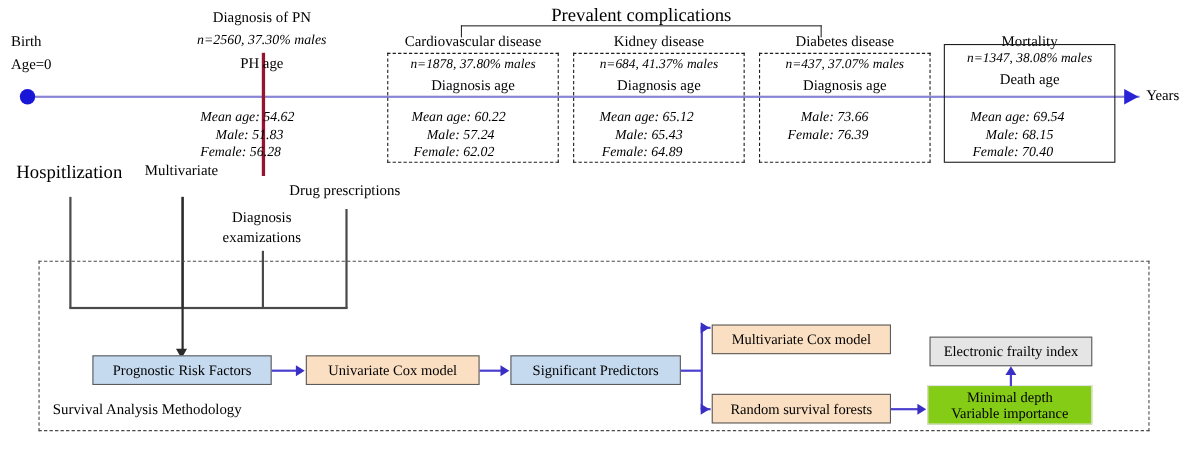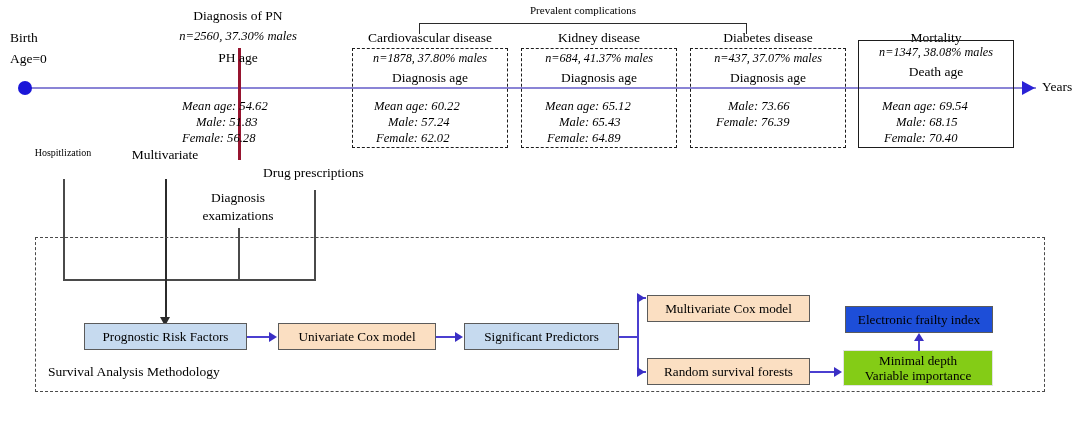--- a/index.html
+++ b/index.html
@@ -35,21 +35,21 @@
 
   
   .meth-box{position:absolute;box-sizing:border-box;border:1.6px dashed #4a4a4a;}
 
   
   .node{position:absolute;box-sizing:border-box;display:flex;align-items:center;
         justify-content:center;text-align:center;border:1.4px solid #5b5b5b;
         font-size:13.2px;line-height:1.15;}
   .node.blue{background:#c6daef;}
   .node.orange{background:#fbdfc2;}
-  .node.salmon{background:#1d4ed8;font-family:Liberation Serif, serif;}
+  .node.salmon{background:#e5e5e5;font-family:Liberation Serif, serif;}
   .node.gray{background:#84cc16;border:1px solid #e2e2e2;}
 
   
   .fl-h{position:absolute;background:#4b3fd0;height:1.6px;}
   .fl-v{position:absolute;background:#4b3fd0;width:1.6px;}
   .fl-ar-r{position:absolute;width:0;height:0;border-left:8px solid #3a2fc4;
            border-top:5px solid transparent;border-bottom:5px solid transparent;}
   .fl-ar-u{position:absolute;width:0;height:0;border-bottom:8px solid #3a2fc4;
            border-left:5px solid transparent;border-right:5px solid transparent;}
   .meth-label{position:absolute;font-size:13.5px;}
@@ -71,21 +71,21 @@
   <div class="ph-line" style="left:238px;top:48px;height:112px;"></div>
   <div class="txt ctr" style="left:135px;top:8px;width:206px;font-size:13.5px;">Diagnosis of PN</div>
   <div class="txt ctr" style="left:135px;top:29px;width:206px;font-size:12.6px;font-style:italic;">n=2560, 37.30% males</div>
   <div class="txt ctr" style="left:135px;top:50px;width:206px;font-size:13.5px;">PH age</div>
   <div class="ev-stats" style="left:182px;top:98px;width:150px;text-align:left;">
     <i>Mean age: 54.62</i>
     <i style="padding-left:14px;">Male: 51.83</i>
     <i>Female: 56.28</i>
   </div>
 
-  <div class="txt ctr" style="left:455px;top:4px;width:256px;font-size:11px;">Prevalent complications</div>
+  <div class="txt ctr" style="left:455px;top:4px;width:256px;font-size:17px;">Prevalent complications</div>
   <div class="brk" style="left:419px;top:23px;width:328px;height:11px;"></div>
 
   <div class="txt ctr" style="left:352px;top:30px;width:156px;font-size:13.5px;">Cardiovascular disease</div>
   <div class="ev-box ev-dash" style="left:352px;top:48px;width:156px;height:100px;"></div>
   <div class="txt ctr" style="left:352px;top:52px;width:156px;font-size:12.2px;font-style:italic;">n=1878, 37.80% males</div>
   <div class="txt ctr" style="left:352px;top:70px;width:156px;font-size:13.5px;">Diagnosis age</div>
   <div class="ev-stats" style="left:374px;top:98px;width:130px;">
     <i>Mean age: 60.22</i>
     <i style="padding-left:14px;">Male: 57.24</i>
     <i style="padding-left:2px;">Female: 62.02</i>
@@ -113,21 +113,21 @@
   <div class="txt ctr" style="left:858px;top:30px;width:156px;font-size:13.5px;">Mortality</div>
   <div class="ev-box ev-solid" style="left:858px;top:40px;width:156px;height:108px;"></div>
   <div class="txt ctr" style="left:858px;top:46px;width:156px;font-size:12.2px;font-style:italic;">n=1347, 38.08% males</div>
   <div class="txt ctr" style="left:858px;top:64px;width:156px;font-size:13.5px;">Death age</div>
   <div class="ev-stats" style="left:882px;top:98px;width:130px;">
     <i>Mean age: 69.54</i>
     <i style="padding-left:14px;">Male: 68.15</i>
     <i style="padding-left:2px;">Female: 70.40</i>
   </div>
 
-  <div class="txt ctr" style="left:8px;top:147px;width:110px;font-size:10px;">Hospitlization</div>
+  <div class="txt ctr" style="left:8px;top:147px;width:110px;font-size:17px;">Hospitlization</div>
   <div class="txt ctr" style="left:110px;top:147px;width:110px;font-size:13.5px;">Multivariate</div>
   <div class="txt ctr" style="left:183px;top:190px;width:110px;font-size:13.5px;">Diagnosis</div>
   <div class="txt ctr" style="left:183px;top:208px;width:110px;font-size:13.5px;">examizations</div>
   <div class="txt" style="left:263px;top:165px;font-size:13.5px;">Drug prescriptions</div>
 
   <div class="vline" style="left:63px;top:179px;height:101px;"></div>
   <div class="vline" style="left:165px;top:179px;height:101px;"></div>
   <div class="vline" style="left:238px;top:228px;height:52px;"></div>
   <div class="vline" style="left:314px;top:190px;height:90px;"></div>
   <div class="hline" style="left:63px;top:279px;width:253px;"></div>

